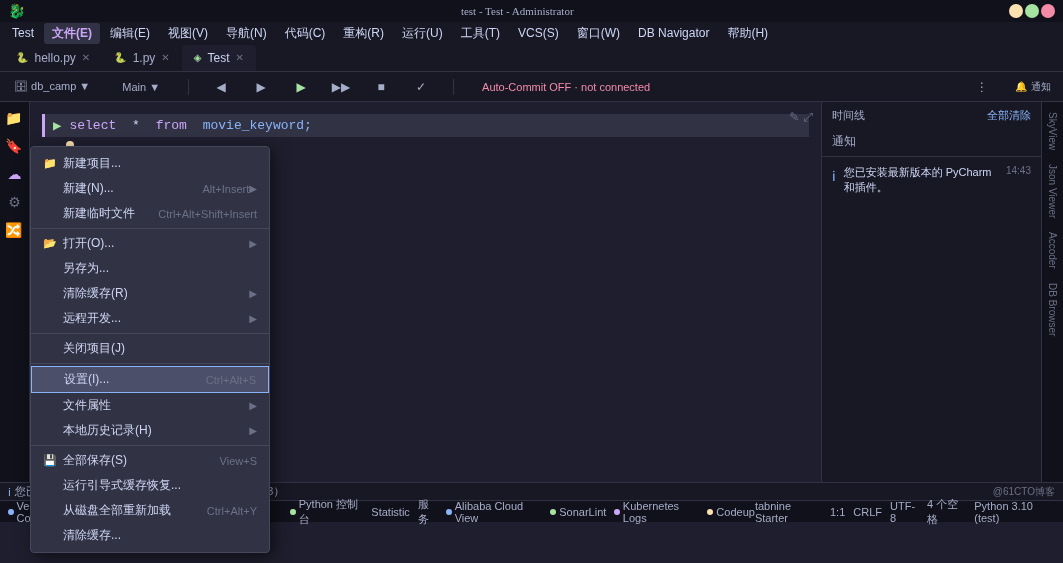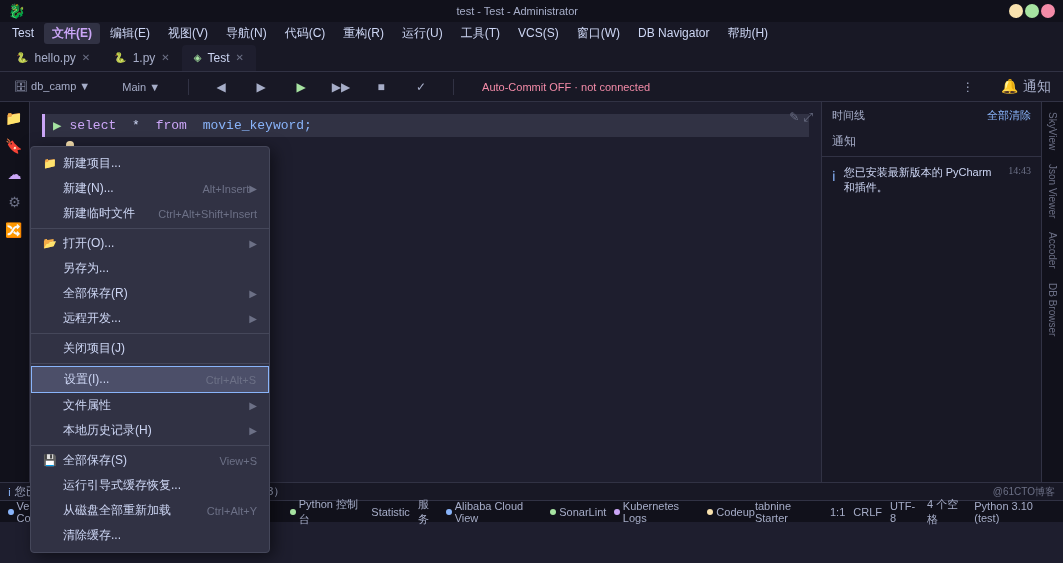--- a/index.html
+++ b/index.html
@@ -19,21 +19,21 @@
       height: 22px;
       background: #11111b;
       display: flex;
       align-items: center;
       justify-content: space-between;
       padding: 0 8px;
       color: #a6adc8;
       font-size: 11px;
     }
     #title-bar .title-left { display: flex; align-items: center; gap: 6px; }
-    #title-bar .title-center { flex: 1; text-align: center; }
+    #title-bar .title-center { flex: 1; text-align: center; font-family: Liberation Serif, serif; }
     #title-bar .title-right { display: flex; gap: 2px; }
     #title-bar .win-btn {
       width: 14px; height: 14px;
       border-radius: 50%;
       display: inline-block;
       cursor: pointer;
     }
     .win-btn.minimize { background: #f9e2af; }
     .win-btn.maximize { background: #a6e3a1; }
     .win-btn.close { background: #f38ba8; }
@@ -265,21 +265,21 @@
     .notif-clear { color: #89b4fa; cursor: pointer; font-size: 11px; }
     .notif-item {
       display: flex;
       align-items: flex-start;
       padding: 8px 10px;
       gap: 8px;
       font-size: 11px;
     }
     .notif-dot { color: #89b4fa; font-size: 14px; margin-top: 1px; }
     .notif-text { flex: 1; color: #cdd6f4; line-height: 1.4; }
-    .notif-time { color: #6c7086; font-size: 10px; white-space: nowrap; font-family: Liberation Serif, serif; }
+    .notif-time { color: #6c7086; font-size: 10px; white-space: nowrap; }
 
     
     #right-sidebar {
       width: 22px;
       background: #11111b;
       display: flex;
       flex-direction: column;
       align-items: center;
       padding-top: 4px;
       gap: 2px;
@@ -396,21 +396,21 @@
   <div class="toolbar-btn">◀</div>
   <div class="toolbar-btn">▶</div>
   <div class="toolbar-btn" style="color:#a6e3a1;">▶</div>
   <div class="toolbar-btn">▶▶</div>
   <div class="toolbar-btn">■</div>
   <div class="toolbar-btn">✓</div>
   <div class="toolbar-separator"></div>
   <div class="auto-commit">Auto-Commit OFF · not connected</div>
   <div style="flex:1"></div>
   <div class="toolbar-btn">⋮</div>
-  <div style="font-size:14px;color:#a6adc8;padding:0 4px;">🔔 通知</div>
+  <div style="font-size:10px;color:#a6adc8;padding:0 4px;">🔔 通知</div>
 </div>
 
 <div id="main-area" style="display:flex; height: 380px; position:relative;">
 
   <div id="left-sidebar">
     <div class="sidebar-icon">📁</div>
     <div class="sidebar-icon">🔖</div>
     <div class="sidebar-icon active">☁</div>
     <div class="sidebar-icon">⚙</div>
     <div class="sidebar-icon">🔀</div>
@@ -480,21 +480,21 @@
         <span class="menu-icon">📂</span>
         <span class="label">打开(O)...</span>
         <span class="arrow">▶</span>
       </div>
       <div class="menu-row">
         <span class="menu-icon"> </span>
         <span class="label">另存为...</span>
       </div>
       <div class="menu-row">
         <span class="menu-icon"> </span>
-        <span class="label">全部保存(R)</span>
+        <span class="label">清除缓存(R)</span>
         <span class="arrow">▶</span>
       </div>
       <div class="menu-row">
         <span class="menu-icon"> </span>
         <span class="label">远程开发...</span>
         <span class="arrow">▶</span>
       </div>
 
       <div class="menu-separator"></div>
 

